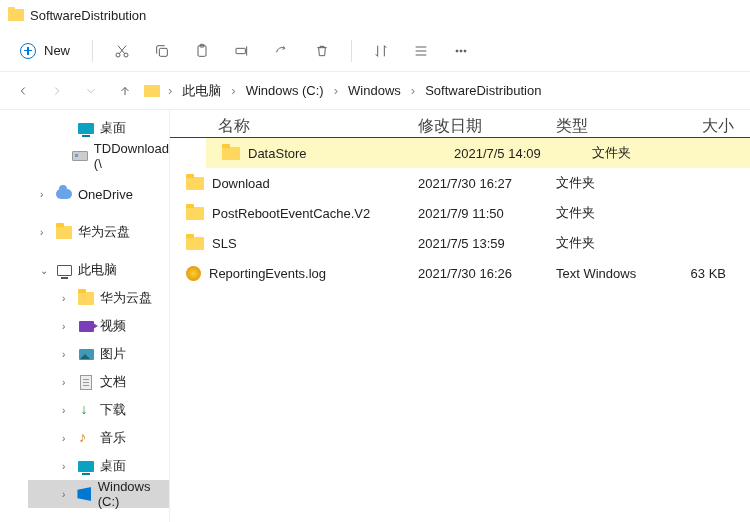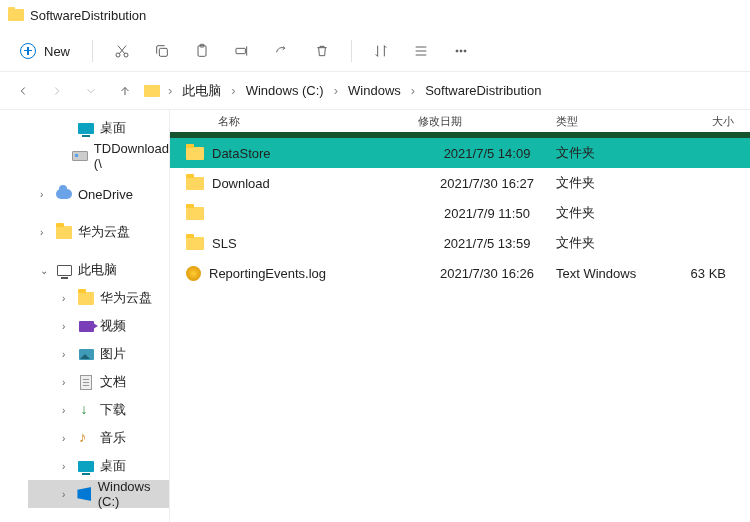--- a/index.html
+++ b/index.html
@@ -3,21 +3,21 @@
 <meta charset="utf-8">
 <style>
   * { box-sizing: border-box; margin: 0; padding: 0; font-family: "Segoe UI", "Microsoft YaHei", sans-serif; }
   body { width: 750px; height: 522px; background: #fff; overflow: hidden; font-size: 13px; color: #222; }
 
   .titlebar { display: flex; align-items: center; height: 30px; padding: 0 8px; gap: 6px; }
   .titlebar .folder-ic { width: 16px; height: 12px; background: #ffd75e; border-radius: 1px; position: relative; }
   .titlebar .folder-ic::before { content:""; position:absolute; top:-2px; left:0; width:7px; height:3px; background:#ffd75e; border-radius:1px 1px 0 0;}
 
   .toolbar { display: flex; align-items: center; height: 42px; padding: 0 10px; gap: 6px; border-bottom: 1px solid #eee;}
-  .newbtn { display:flex; align-items:flex-end; gap:8px; padding:4px 10px; border-radius:4px; }
+  .newbtn { display:flex; align-items:center; gap:8px; padding:4px 10px; border-radius:4px; }
   .plus-circle{width:16px;height:16px;border:1.5px solid #0078d4;border-radius:50%;position:relative;}
   .plus-circle::before,.plus-circle::after{content:"";position:absolute;background:#0078d4;}
   .plus-circle::before{left:3px;right:3px;top:6px;height:1.5px;}
   .plus-circle::after{top:3px;bottom:3px;left:6px;width:1.5px;}
   .tb-sep{width:1px;height:22px;background:#e0e0e0;margin:0 6px;}
   .tb-ic{width:34px;height:30px;display:flex;align-items:center;justify-content:center;color:#555;border-radius:4px;}
   .tb-ic svg{width:16px;height:16px;stroke:#555;stroke-width:1.4;fill:none;}
 
   .navbar { display:flex; align-items:center; height:38px; padding:0 8px; gap:4px; border-bottom:1px solid #eee;}
   .nav-arrow{width:30px;height:28px;display:flex;align-items:center;justify-content:center;color:#666;}
@@ -31,30 +31,30 @@
   .main{display:flex;height:calc(522px - 30px - 42px - 38px);}
   .sidebar{width:170px;border-right:1px solid #eee;overflow-y:auto;padding-top:4px;}
   .sb-item{display:flex;align-items:center;height:28px;padding-left:12px;gap:6px;margin-left:28px;}
   .sb-item.sel{background:#d6d6d6;}
   .sb-item.indent{padding-left:34px;}
   .sb-item .exp{width:10px;color:#666;font-size:10px;}
   .sb-item .ic{width:16px;height:16px;display:flex;align-items:center;justify-content:center;}
   .sb-sep{height:10px;}
 
   .content{flex:1;display:flex;flex-direction:column;}
-  .colhead{display:flex;height:28px;align-items:center;border-bottom:6px solid #14532d;color:#444;font-size:11px;}
+  .colhead{display:flex;height:28px;align-items:flex-end;border-bottom:1px solid #14532d;color:#444;font-size:16px;}
   .ch-name{width:248px;padding-left:48px;}
   .ch-date{width:138px;}
   .ch-type{width:130px;}
   .ch-size{flex:1;text-align:right;padding-right:16px;}
 
   .row{display:flex;height:30px;align-items:center;}
-  .row.sel{background:#14b8a6;}
+  .row.sel{background:#fef9c3;margin-left:36px;}
   .r-name{width:248px;display:flex;align-items:center;gap:8px;padding-left:16px;}
-  .r-date{width:138px;text-align:center;}
+  .r-date{width:138px;}
   .r-type{width:130px;}
   .r-size{flex:1;text-align:right;padding-right:24px;}
 
   .ic-folder{width:18px;height:13px;background:#ffd75e;border-radius:1px;position:relative;}
   .ic-folder::before{content:"";position:absolute;top:-3px;left:0;width:8px;height:4px;background:#ffc933;border-radius:1px 1px 0 0;}
   .ic-desktop{width:16px;height:11px;background:#0aa2c0;border-radius:1px;position:relative;}
   .ic-desktop::after{content:"";position:absolute;bottom:-3px;left:4px;width:8px;height:2px;background:#0a7d93;}
   .ic-disk{width:16px;height:10px;background:#ccc;border-radius:1px;position:relative;border:1px solid #999;}
   .ic-disk::after{content:"";position:absolute;top:2px;left:2px;width:3px;height:3px;background:#5aa0f0;}
   .ic-pc{width:15px;height:11px;border:1.3px solid #555;border-radius:1px;position:relative;}
@@ -296,20 +296,21 @@
             <span class="ic-folder"></span>
             <span>Download</span>
           </div>
           <div class="r-date">2021/7/30 16:27</div>
           <div class="r-type">文件夹</div>
           <div class="r-size"></div>
         </div>
         <div class="row">
           <div class="r-name">
             <span class="ic-folder"></span>
+            <span>PostRebootEventCache.V2</span>
           </div>
           <div class="r-date">2021/7/9 11:50</div>
           <div class="r-type">文件夹</div>
           <div class="r-size"></div>
         </div>
         <div class="row">
           <div class="r-name">
             <span class="ic-folder"></span>
             <span>SLS</span>
           </div>

